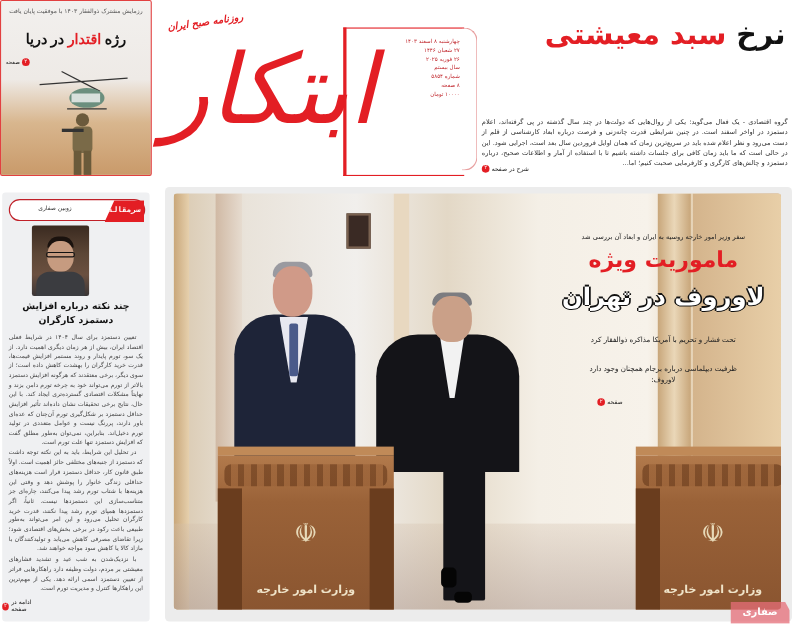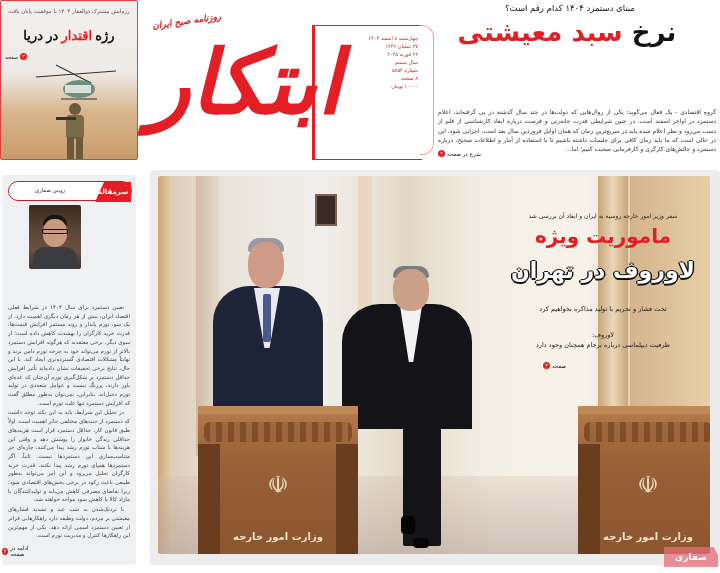--- a/index.html
+++ b/index.html
@@ -17,54 +17,55 @@
   .teaser .title .red { color: #e31e24; }
   .teaser .pageref { position: absolute; top: 52px; right: 110px; font-size: 5px; color: #111; display: flex; align-items: center; gap: 2px; }
   .dot { display: inline-block; width: 7px; height: 7px; border-radius: 50%; background: #e31e24; color: #fff; font-size: 5px; line-height: 7px; text-align: center; }
   .heli { position: absolute; left: 30px; top: 62px; width: 90px; height: 45px; }
   .soldier { position: absolute; left: 55px; top: 100px; width: 38px; height: 58px; }
 
   
   .masthead { position: absolute; left: 140px; top: 0; width: 280px; height: 165px; }
   .logo-text {
     position: absolute; left: 8px; top: 12px; font-family: "DejaVu Serif", serif;
-    font-size: 88px; font-weight: bold; color: #e31e24; line-height: 140px; font-style: italic;
+    font-size: 88px; font-weight: normal; color: #e31e24; line-height: 140px; font-style: italic;
     letter-spacing: -4px;
   }
   .logo-sub { position: absolute; left: 12px; top: 16px; font-size: 9px; color: #e31e24; font-style: italic; font-weight: bold; transform: rotate(-8deg); }
   .infobox {
     position: absolute; left: 172px; top: 25px; width: 110px; height: 135px;
     border-top: 1px solid #e31e24; border-left: 3px solid #e31e24; border-bottom: 1px solid #e31e24;
   }
   .infobox ul { list-style: none; padding: 8px 4px 0 0; }
   .infobox li { font-size: 5px; line-height: 8px; color: #c0262c; text-align: right; }
 
   
   .lead { position: absolute; left: 420px; top: 0; width: 300px; height: 165px; }
   .lead .supra { position: absolute; top: 3px; left: 0; right: 0; text-align: center; font-size: 8.5px; color: #111; }
-  .lead .h1 { position: absolute; top: 16px; left: 0; right: 6px; text-align: center; font-size: 26px; font-weight: bold; color: #111; line-height: 32px; }
+  .lead .h1 { position: absolute; top: 16px; left: 0; right: 6px; font-size: 26px; font-weight: bold; color: #111; line-height: 32px; }
   .lead .h1 .red { color: #e31e24; }
   .lead .h2 { position: absolute; top: 48px; left: 0; right: 4px; text-align: center; font-size: 28px; font-weight: bold; color: #111; line-height: 40px; }
   .lead .body { position: absolute; top: 107px; left: 18px; right: 4px; font-size: 6px; line-height: 9.3px; text-align: justify; color: #333; }
   .lead .pageref { position: absolute; top: 150px; left: 18px; font-size: 5.5px; color: #111; display: flex; align-items: center; gap: 2px; direction: ltr; }
   .lead .curve { position: absolute; left: 0; top: 25px; width: 14px; height: 130px; border: 1px solid #e8a0a0; border-left: none; border-radius: 0 12px 12px 0; }
 
   
   .editorial {
     position: absolute; left: 2px; top: 175px; width: 134px; height: 390px;
     background: #eff0f2; border-radius: 3px;
   }
   .ed-head {
     position: absolute; left: 6px; top: 6px; width: 124px; height: 20px;
     border: 1px solid #c02028; border-radius: 10px; background: #fff;
   }
   .ed-tag {
     position: absolute; right: 4px; top: 1px; width: 36px; height: 20px;
     background: #e31e24; color: #fff; font-size: 7px; font-weight: bold; text-align: center; line-height: 20px;
     clip-path: polygon(25% 0, 100% 0, 100% 100%, 0 100%);
+    font-family: Liberation Mono, monospace;
   }
   .ed-author { position: absolute; left: 0; right: 40px; top: 5px; text-align: center; font-size: 5.5px; color: #333; }
   .ed-photo {
     position: absolute; left: 27px; top: 30px; width: 52px; height: 64px;
     background: linear-gradient(180deg, #3a2a20 0%, #5c4636 40%, #6b5040 70%, #3a3536 100%);
     border-radius: 2px; overflow: hidden;
   }
   .ed-photo .face { position: absolute; left: 14px; top: 14px; width: 24px; height: 28px; border-radius: 45%; background: #c69b80; }
   .ed-photo .glasses { position: absolute; left: 13px; top: 24px; width: 26px; height: 5px; border: 1.5px solid #111; border-radius: 2px; }
   .ed-photo .body { position: absolute; left: 4px; top: 42px; width: 44px; height: 24px; border-radius: 12px 12px 0 0; background: #3b3c40; }
@@ -177,21 +178,20 @@
       <li>سال بیستم</li>
       <li>شماره ۵۸۵۴</li>
       <li>۸ صفحه</li>
       <li>۱۰۰۰۰ تومان</li>
     </ul>
   </div>
 </div>
 
 <div class="lead">
   <div class="curve"></div>
-  <div class="supra">مبنای دستمزد ۱۴۰۴ کدام رقم است؟</div>
   <div class="h1">
     <span>نرخ</span>
     <span class="red">سبد معیشتی</span>
   </div>
   <div class="body">گروه اقتصادی - یک فعال می‌گوید: یکی از روال‌هایی که دولت‌ها در چند سال گذشته در پی گرفته‌اند، اعلام دستمزد در اواخر اسفند است. در چنین شرایطی قدرت چانه‌زنی و فرصت درباره ابعاد کارشناسی از قلم از دست می‌رود و نظر اعلام شده باید در سریع‌ترین زمان که همان اوایل فروردین سال بعد است، اجرایی شود. این در حالی است که ما باید زمان کافی برای جلسات داشته باشیم تا با استفاده از آمار و اطلاعات صحیح، درباره دستمزد و چالش‌های کارگری و کارفرمایی صحبت کنیم؛ اما...</div>
   <div class="pageref">
     <span class="dot">۲</span>
     <span>شرح در صفحه</span>
   </div>
 </div>
@@ -200,20 +200,21 @@
   <div class="ed-head">
     <div class="ed-author">زوبین صفاری</div>
   </div>
   <div class="ed-tag" style="top:7px;right:5px;">سرمقاله</div>
   <div class="ed-photo">
     <div class="hair"></div>
     <div class="face"></div>
     <div class="glasses"></div>
     <div class="body"></div>
   </div>
+  <div class="ed-title">چند نکته درباره افزایش دستمزد کارگران</div>
   <div class="ed-body">
     <p>تعیین دستمزد برای سال ۱۴۰۴ در شرایط فعلی اقتصاد ایران، بیش از هر زمان دیگری اهمیت دارد. از یک سو، تورم پایدار و روند مستمر افزایش قیمت‌ها، قدرت خرید کارگران را بهشدت کاهش داده است؛ از سوی دیگر، برخی معتقدند که هرگونه افزایش دستمزد بالاتر از تورم می‌تواند خود به چرخه تورم دامن بزند و نهایتاً مشکلات اقتصادی گسترده‌تری ایجاد کند. با این حال، نتایج برخی تحقیقات نشان داده‌اند تأثیر افزایش حداقل دستمزد بر شکل‌گیری تورم آن‌چنان که عده‌ای باور دارند، پررنگ نیست و عوامل متعددی در تولید تورم دخیل‌اند. بنابراین، نمی‌توان به‌طور مطلق گفت که افزایش دستمزد تنها علت تورم است.</p>
     <p>در تحلیل این شرایط، باید به این نکته توجه داشت که دستمزد از جنبه‌های مختلفی حائز اهمیت است. اولاً طبق قانون کار، حداقل دستمزد قرار است هزینه‌های حداقلی زندگی خانوار را پوشش دهد و وقتی این هزینه‌ها با شتاب تورم رشد پیدا می‌کنند، چاره‌ای جز متناسب‌سازی این دستمزدها نیست. ثانیاً، اگر دستمزدها همپای تورم رشد پیدا نکنند، قدرت خرید کارگران تحلیل می‌رود و این امر می‌تواند به‌طور طبیعی باعث رکود در برخی بخش‌های اقتصادی شود؛ زیرا تقاضای مصرفی کاهش می‌یابد و تولیدکنندگان با مازاد کالا یا کاهش سود مواجه خواهند شد.</p>
     <p>با نزدیک‌شدن به شب عید و تشدید فشارهای معیشتی بر مردم، دولت وظیفه دارد راهکارهایی فراتر از تعیین دستمزد اسمی ارائه دهد. یکی از مهم‌ترین این راهکارها کنترل و مدیریت تورم است.</p>
   </div>
   <div class="ed-cont">
     <span class="dot">۲</span>
     <span>ادامه در صفحه</span>
   </div>
 </div>
@@ -254,25 +255,25 @@
       <div class="leg-l"></div>
       <div class="emblem">☫</div>
       <div class="label">وزارت امور خارجه</div>
     </div>
 
     <div class="main-overlay">
       <div class="ov-kicker">سفر وزیر امور خارجه روسیه به ایران و ابعاد آن بررسی شد</div>
       <div class="ov-title">ماموریت ویژه</div>
       <div class="ov-sub">لاوروف در تهران</div>
       <div class="ov-quote ov-q1">
-        <div>تحت فشار و تحریم با تولید مذاکره نخواهیم کرد</div>
+        <div>تحت فشار و تحریم با آمریکا مذاکره ذوالفقار کرد</div>
       </div>
       <div class="ov-quote ov-q2">
+        <div>ظرفیت دیپلماسی درباره برجام همچنان وجود دارد</div>
         <div>لاوروف:</div>
-        <div>ظرفیت دیپلماسی درباره برجام همچنان وجود دارد</div>
       </div>
       <div class="ov-pageref">
         <span class="dot">۲</span>
         <span>صفحه</span>
       </div>
     </div>
   </div>
 </div>
 
 <div class="watermark">صفاری</div>

